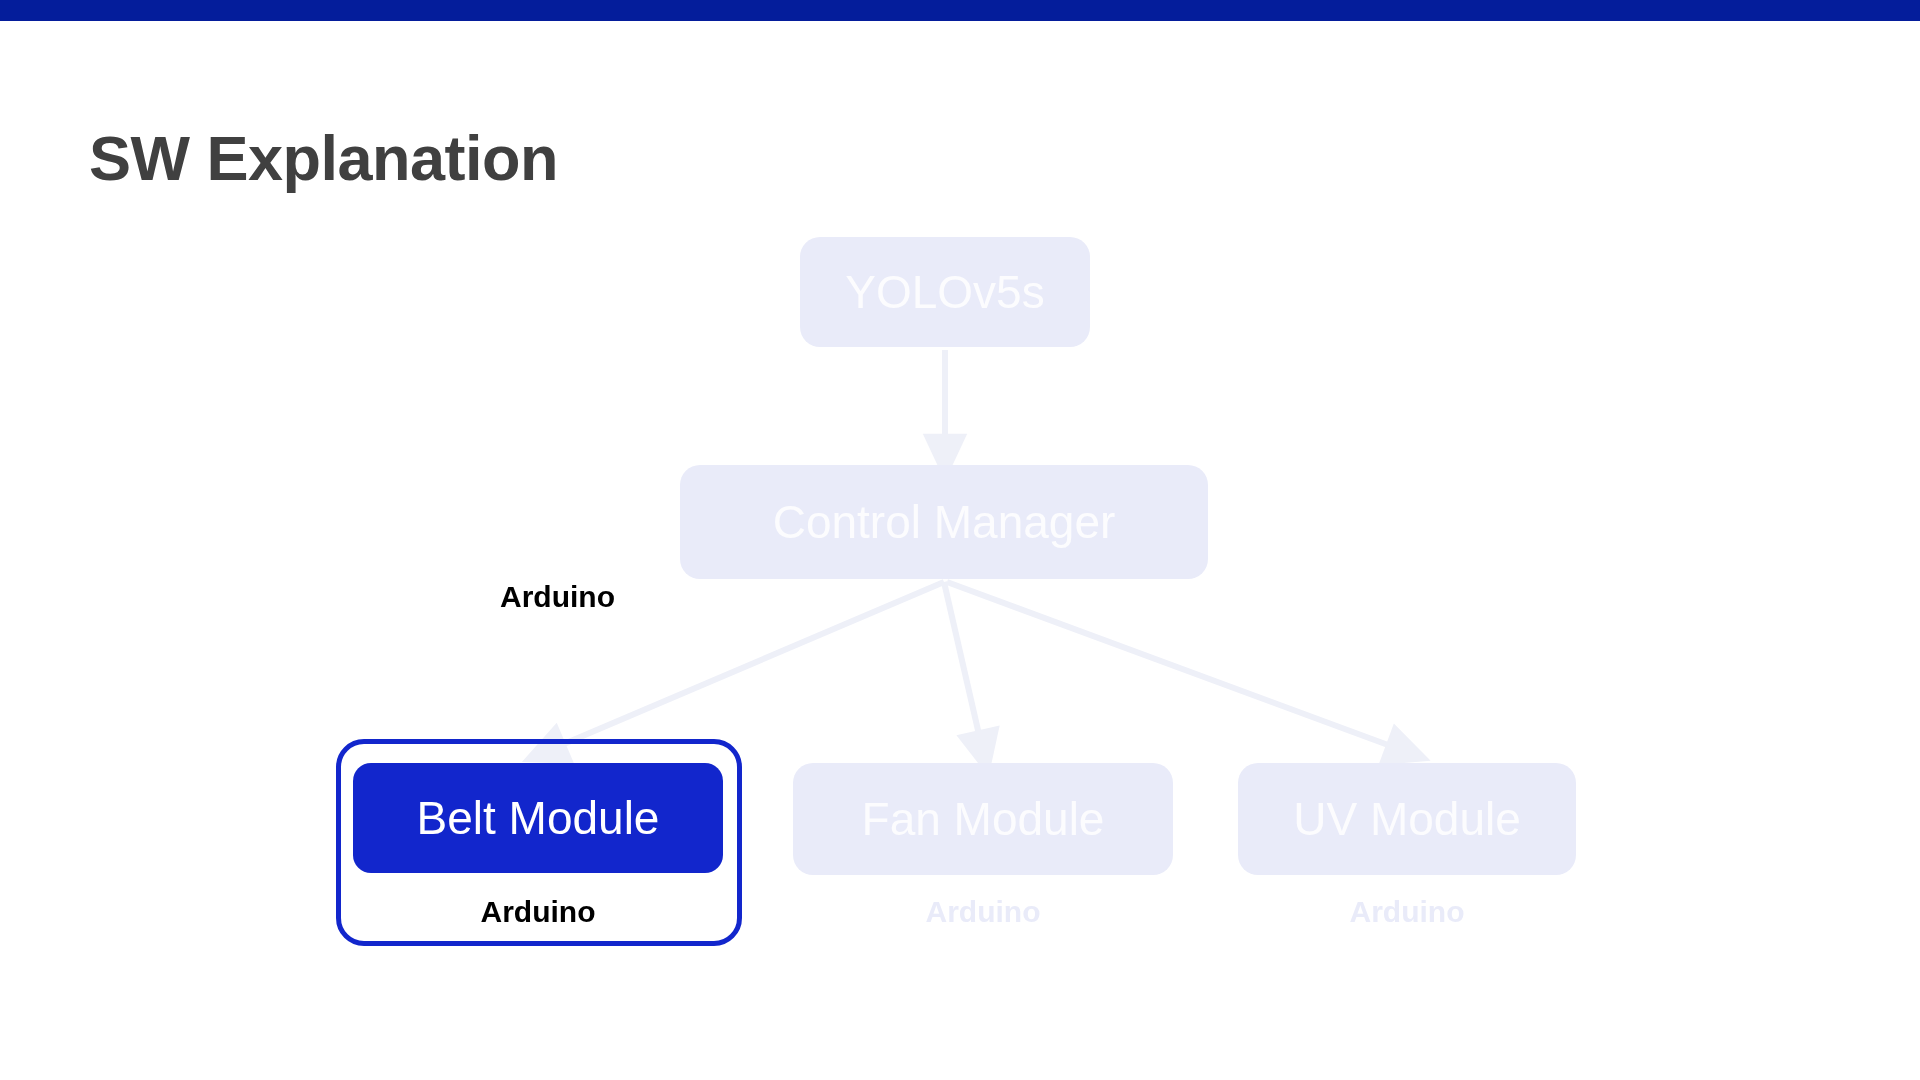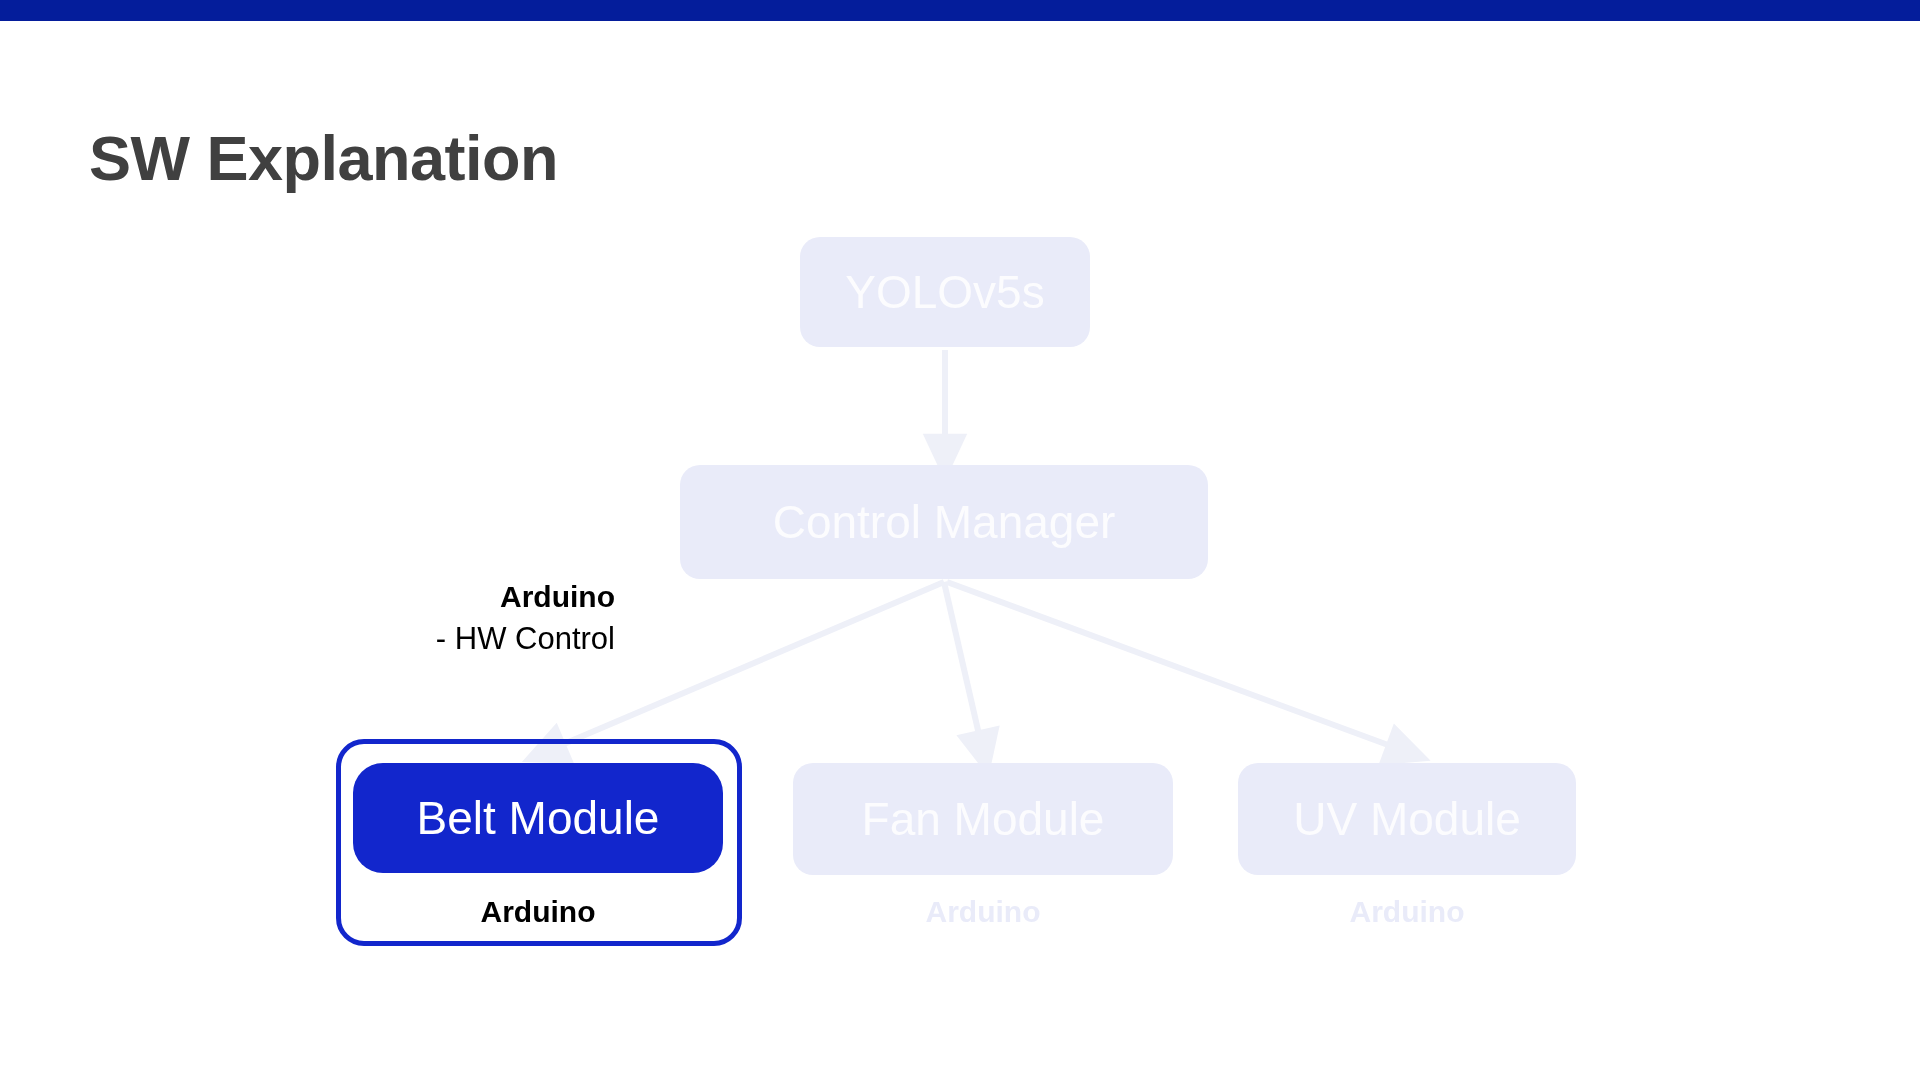--- a/index.html
+++ b/index.html
@@ -85,21 +85,21 @@
 
   
   #node-yolo {
     left: 800px;  top: 237px;  width: 290px;  height: 110px;
   }
   #node-control {
     left: 680px;  top: 465px;  width: 528px;  height: 114px;
   }
   #node-belt {
     left: 353px;  top: 763px;  width: 370px;  height: 110px;
-    border-radius: 30px;
+    border-radius: 18px;
   }
   #node-fan {
     left: 793px;  top: 763px;  width: 380px;  height: 112px;
   }
   #node-uv {
     left: 1238px; top: 763px;  width: 338px;  height: 112px;
   }
 
   
   .sub-caption {
@@ -204,14 +204,13 @@
   <div class="sub-caption sub-caption-active" id="caption-belt">Arduino</div>
   <div class="sub-caption sub-caption-dim" id="caption-fan">Arduino</div>
   <div class="sub-caption sub-caption-dim" id="caption-uv">Arduino</div>
 
   <div id="belt-highlight"></div>
 
 </div>
 
 <div id="annotation-block">
   <div id="annotation-title">Arduino</div>
-  <div class="annotation-line">-  HW Control</div>
 </div>
 
 </body></html>

